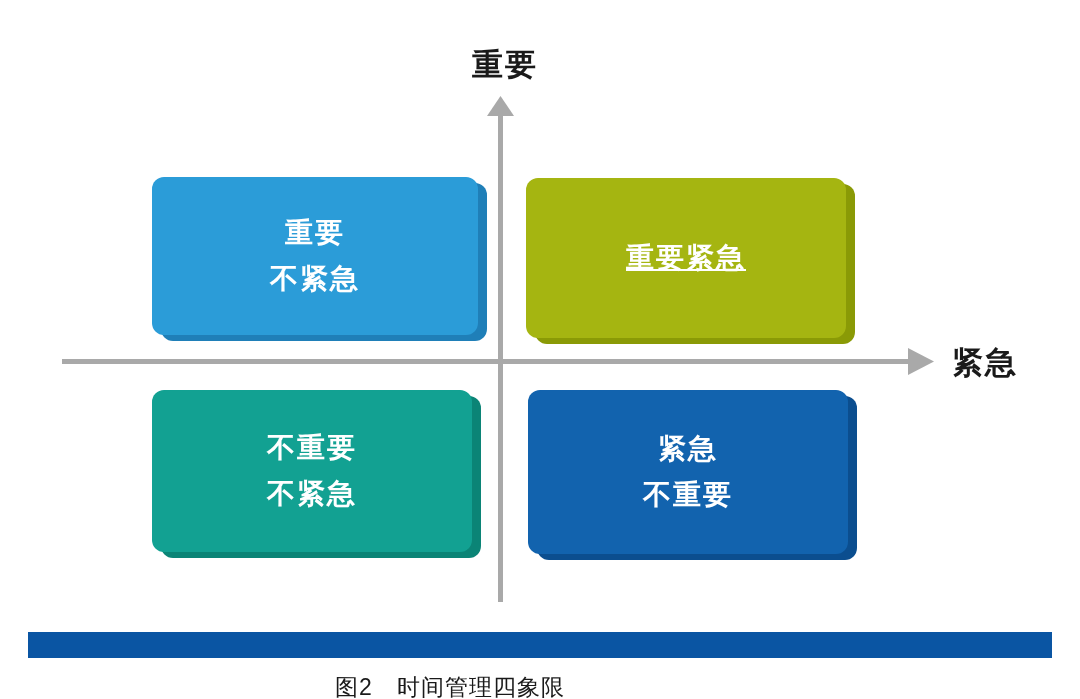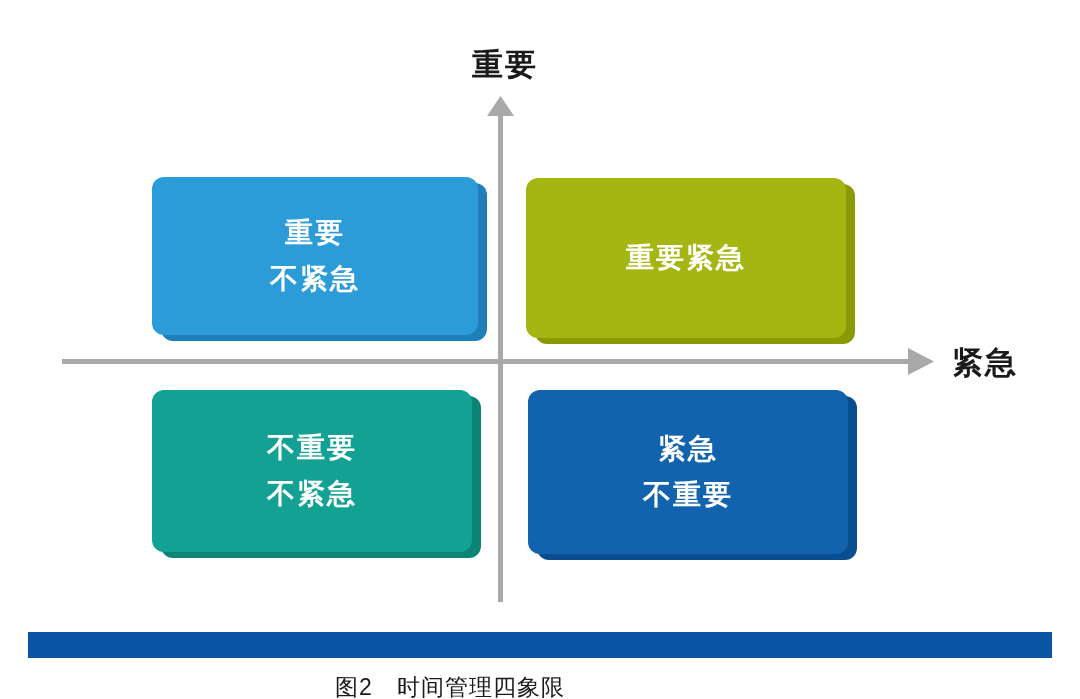--- a/index.html
+++ b/index.html
@@ -128,21 +128,21 @@
   <div class="arrow-right" style="background-color: rgb(169, 169, 169);"></div>
 
   <div class="y-label">重要</div>
   <div class="x-label">紧急</div>
 
   <div class="qbox qbox-tl" style="background-color: rgb(43, 156, 216); box-shadow: rgb(31, 127, 184) 9px 6px 0px 0px;">
     <span class="qline">重要</span>
     <span class="qline">不紧急</span>
   </div>
 
-  <div class="qbox qbox-tr" style="background-color: rgb(165, 181, 17); box-shadow: rgb(138, 154, 6) 9px 6px 0px 0px;">
+  <div class="qbox qbox-tr" style="background-color: rgb(165, 181, 17); box-shadow: rgb(138, 154, 6) 9px 6px 0px 0px; text-decoration: underline;">
     <span class="qline">重要紧急</span>
   </div>
 
   <div class="qbox qbox-bl" style="background-color: rgb(18, 161, 146); box-shadow: rgb(11, 132, 118) 9px 6px 0px 0px;">
     <span class="qline">不重要</span>
     <span class="qline">不紧急</span>
   </div>
 
   <div class="qbox qbox-br" style="background-color: rgb(18, 99, 174); box-shadow: rgb(11, 78, 143) 9px 6px 0px 0px;">
     <span class="qline">紧急</span>

